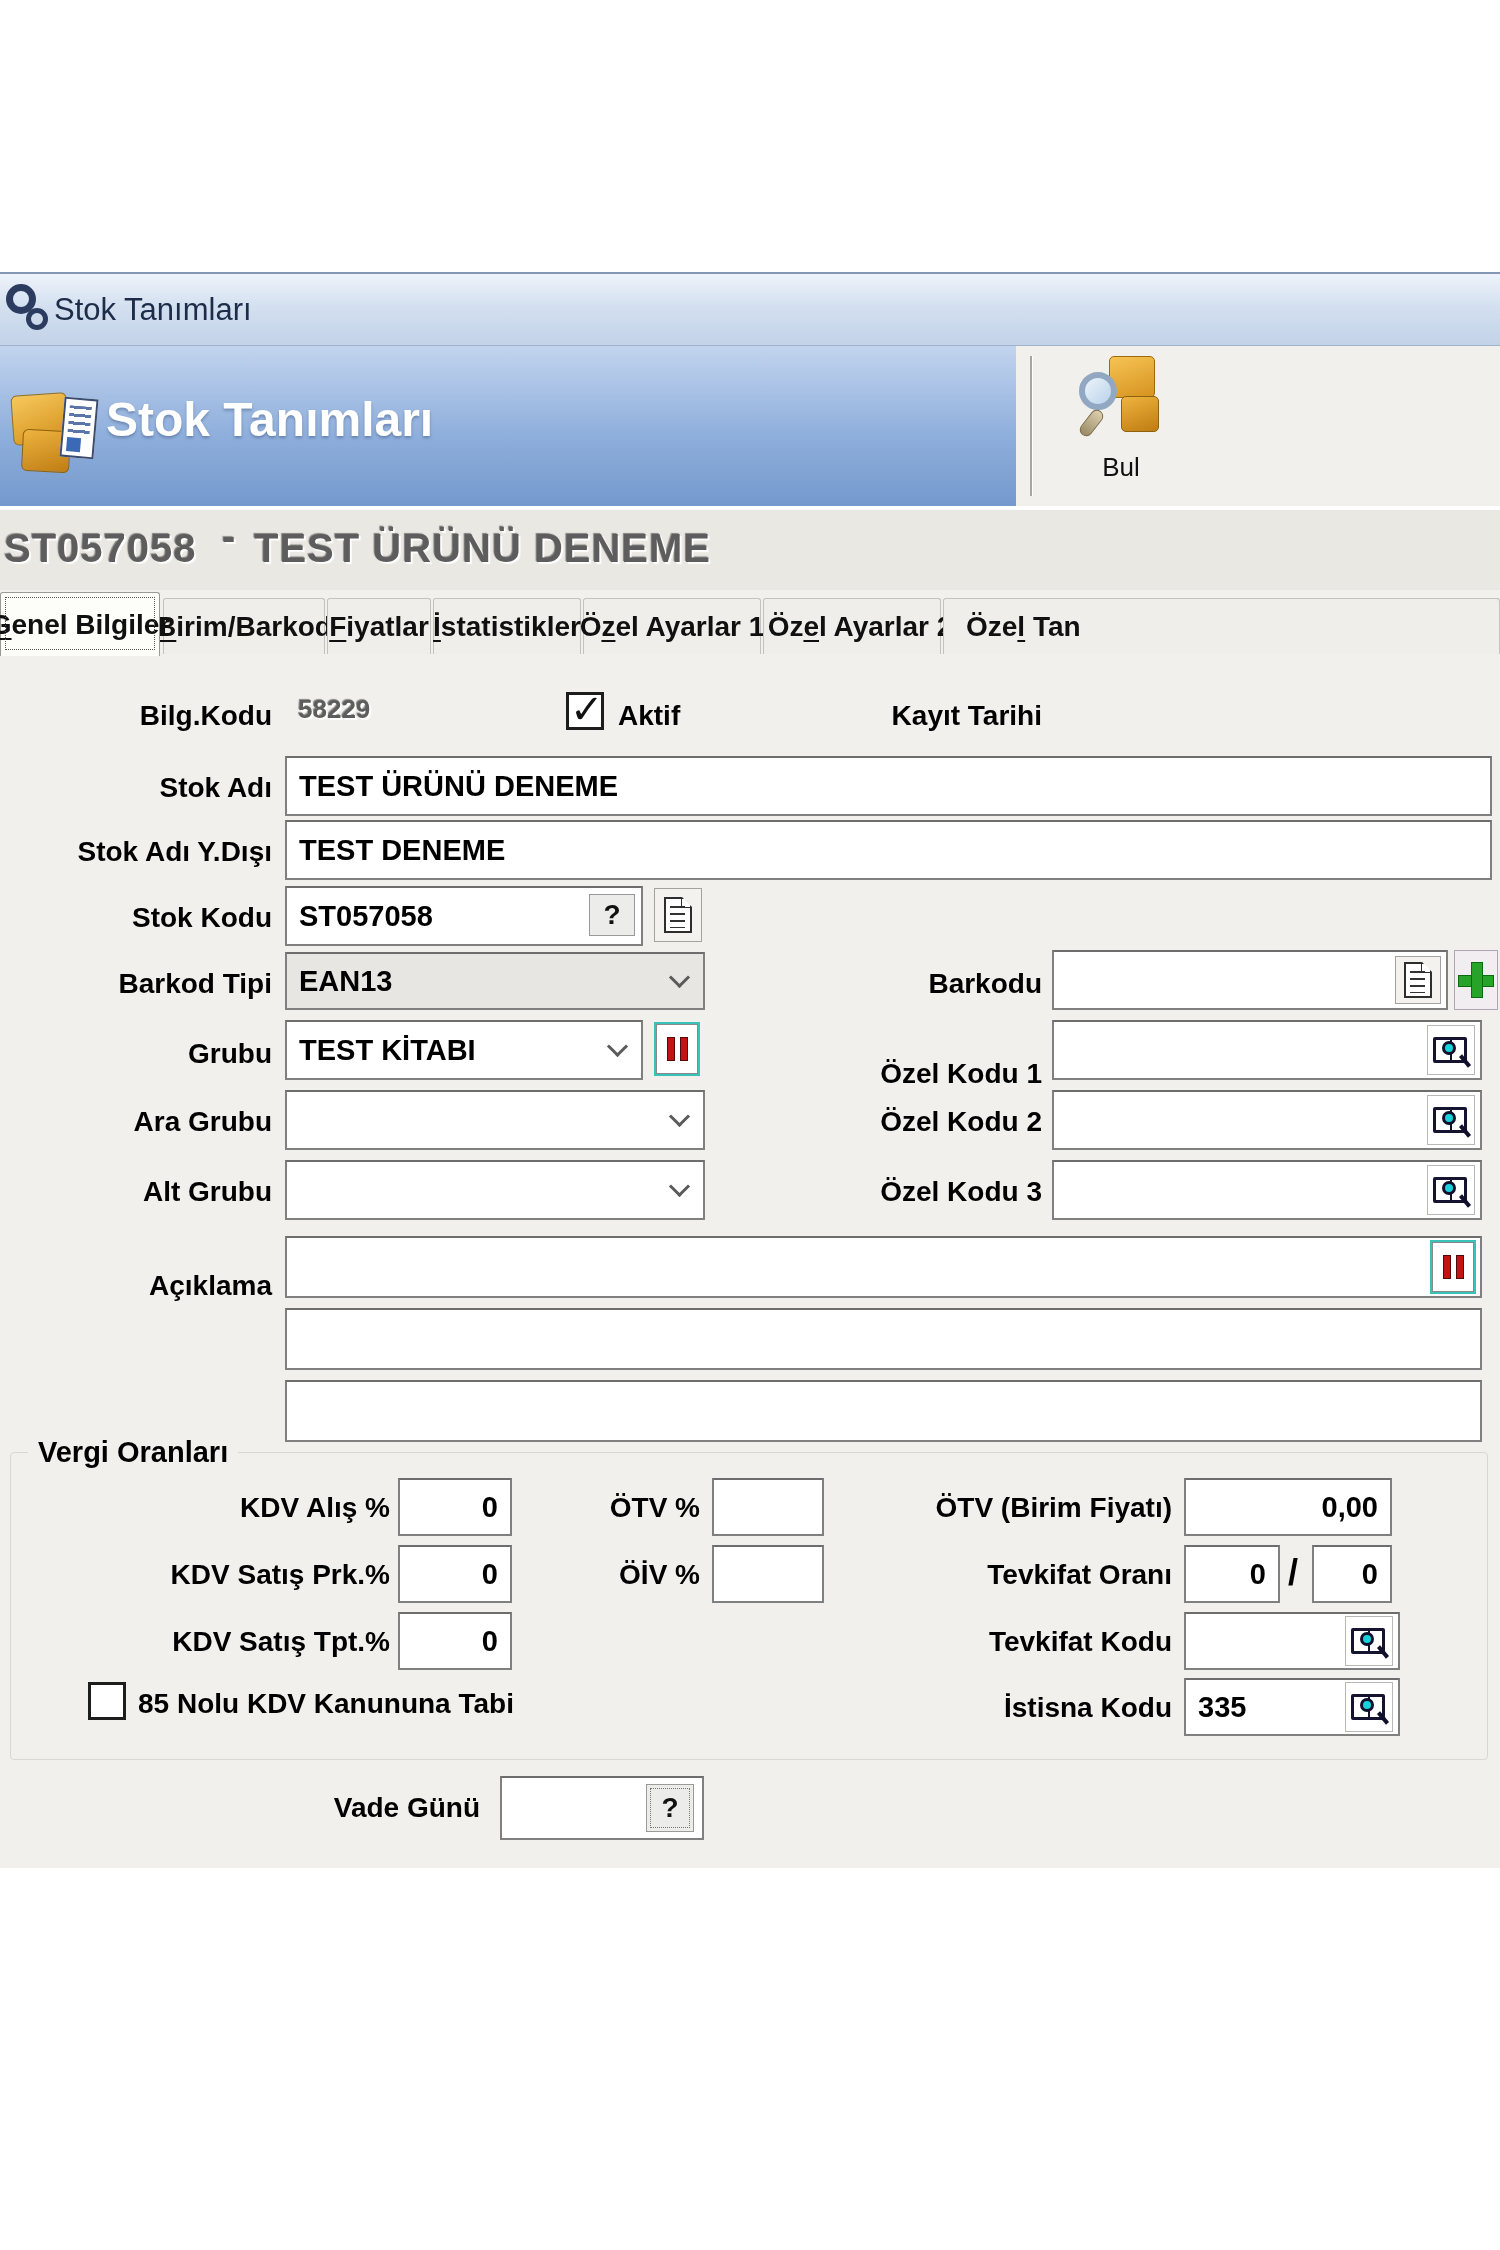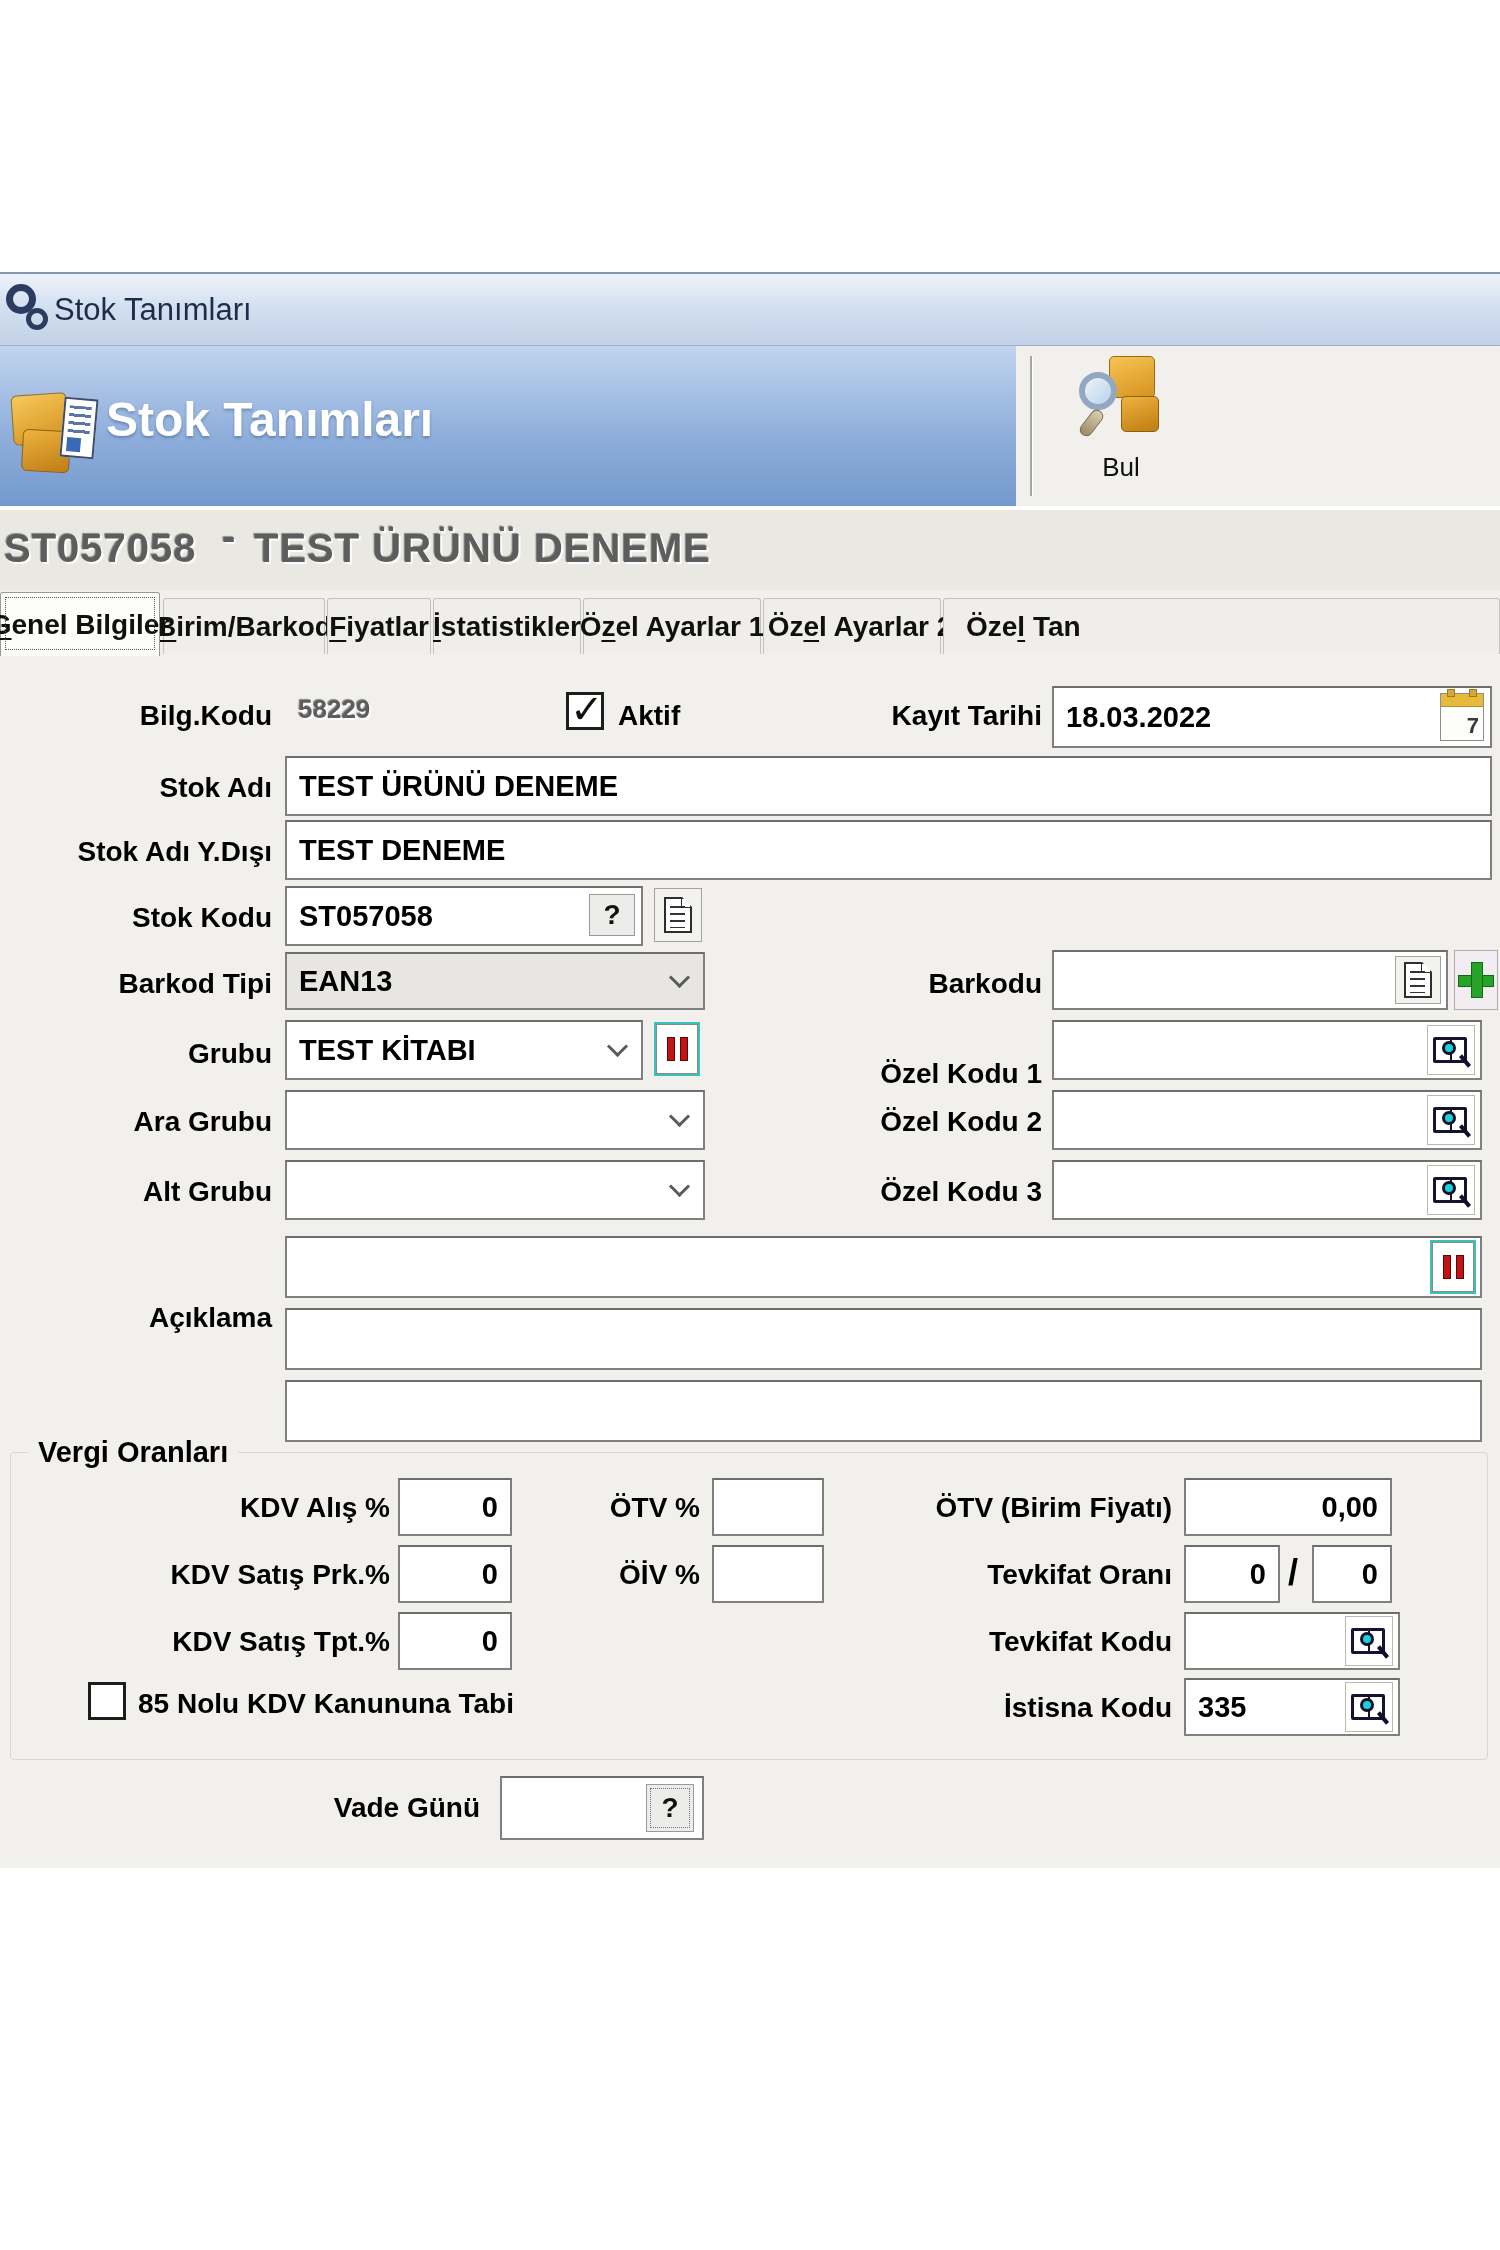--- a/index.html
+++ b/index.html
@@ -210,29 +210,20 @@
   </div>
   <div class="tab" style="left:943px; width:557px; justify-content:flex-start; padding-left:22px;">
     <span><span>Öze</span><span class="ac">l</span><span> Tan</span></span>
   </div>
 
   <span class="lbl" style="left:20px; top:700px; width:252px;">Bilg.Kodu</span>
   <span class="emboss" style="position:absolute; left:298px; top:694px; font-size:26px;">58229</span>
   <span class="cbx checked" style="left:566px; top:692px;"></span>
   <span class="lbl la" style="left:618px; top:700px;">Aktif</span>
   <span class="lbl" style="left:820px; top:700px; width:222px;">Kayıt Tarihi</span>
-  <div class="fld" style="left:1052px; top:686px; width:440px; height:62px;">
-    <span>18.03.2022</span>
-    <span class="cal">
-      <i class="top"></i>
-        <i class="p1"></i>
-        <i class="p2"></i>
-      <span class="day">7</span>
-    </span>
-  </div>
 
   <span class="lbl" style="left:20px; top:772px; width:252px;">Stok Adı</span>
   <div class="fld" style="left:285px; top:756px; width:1207px; height:60px;">
     <span>TEST ÜRÜNÜ DENEME</span>
   </div>
 
   <span class="lbl" style="left:20px; top:836px; width:252px;">Stok Adı Y.Dışı</span>
   <div class="fld" style="left:285px; top:820px; width:1207px; height:60px;">
     <span>TEST DENEME</span>
   </div>
@@ -310,21 +301,21 @@
     <span></span>
     <span class="lkbtn">
       <span class="lk">
           <i class="bk"></i>
           <i class="dot"></i>
           <i class="hd"></i>
         </span>
     </span>
   </div>
 
-  <span class="lbl" style="left:20px; top:1302px; width:252px;">Açıklama</span>
+  <span class="lbl" style="left:20px; top:1270px; width:252px;">Açıklama</span>
   <div class="fld" style="left:285px; top:1236px; width:1197px; height:62px;">
     <span></span>
     <span class="pausebtn" style="right:4px; top:2px; position:absolute;">
         <b></b>
         <b></b>
       </span>
   </div>
   <div class="fld" style="left:285px; top:1308px; width:1197px; height:62px;">
     <span></span>
   </div>

